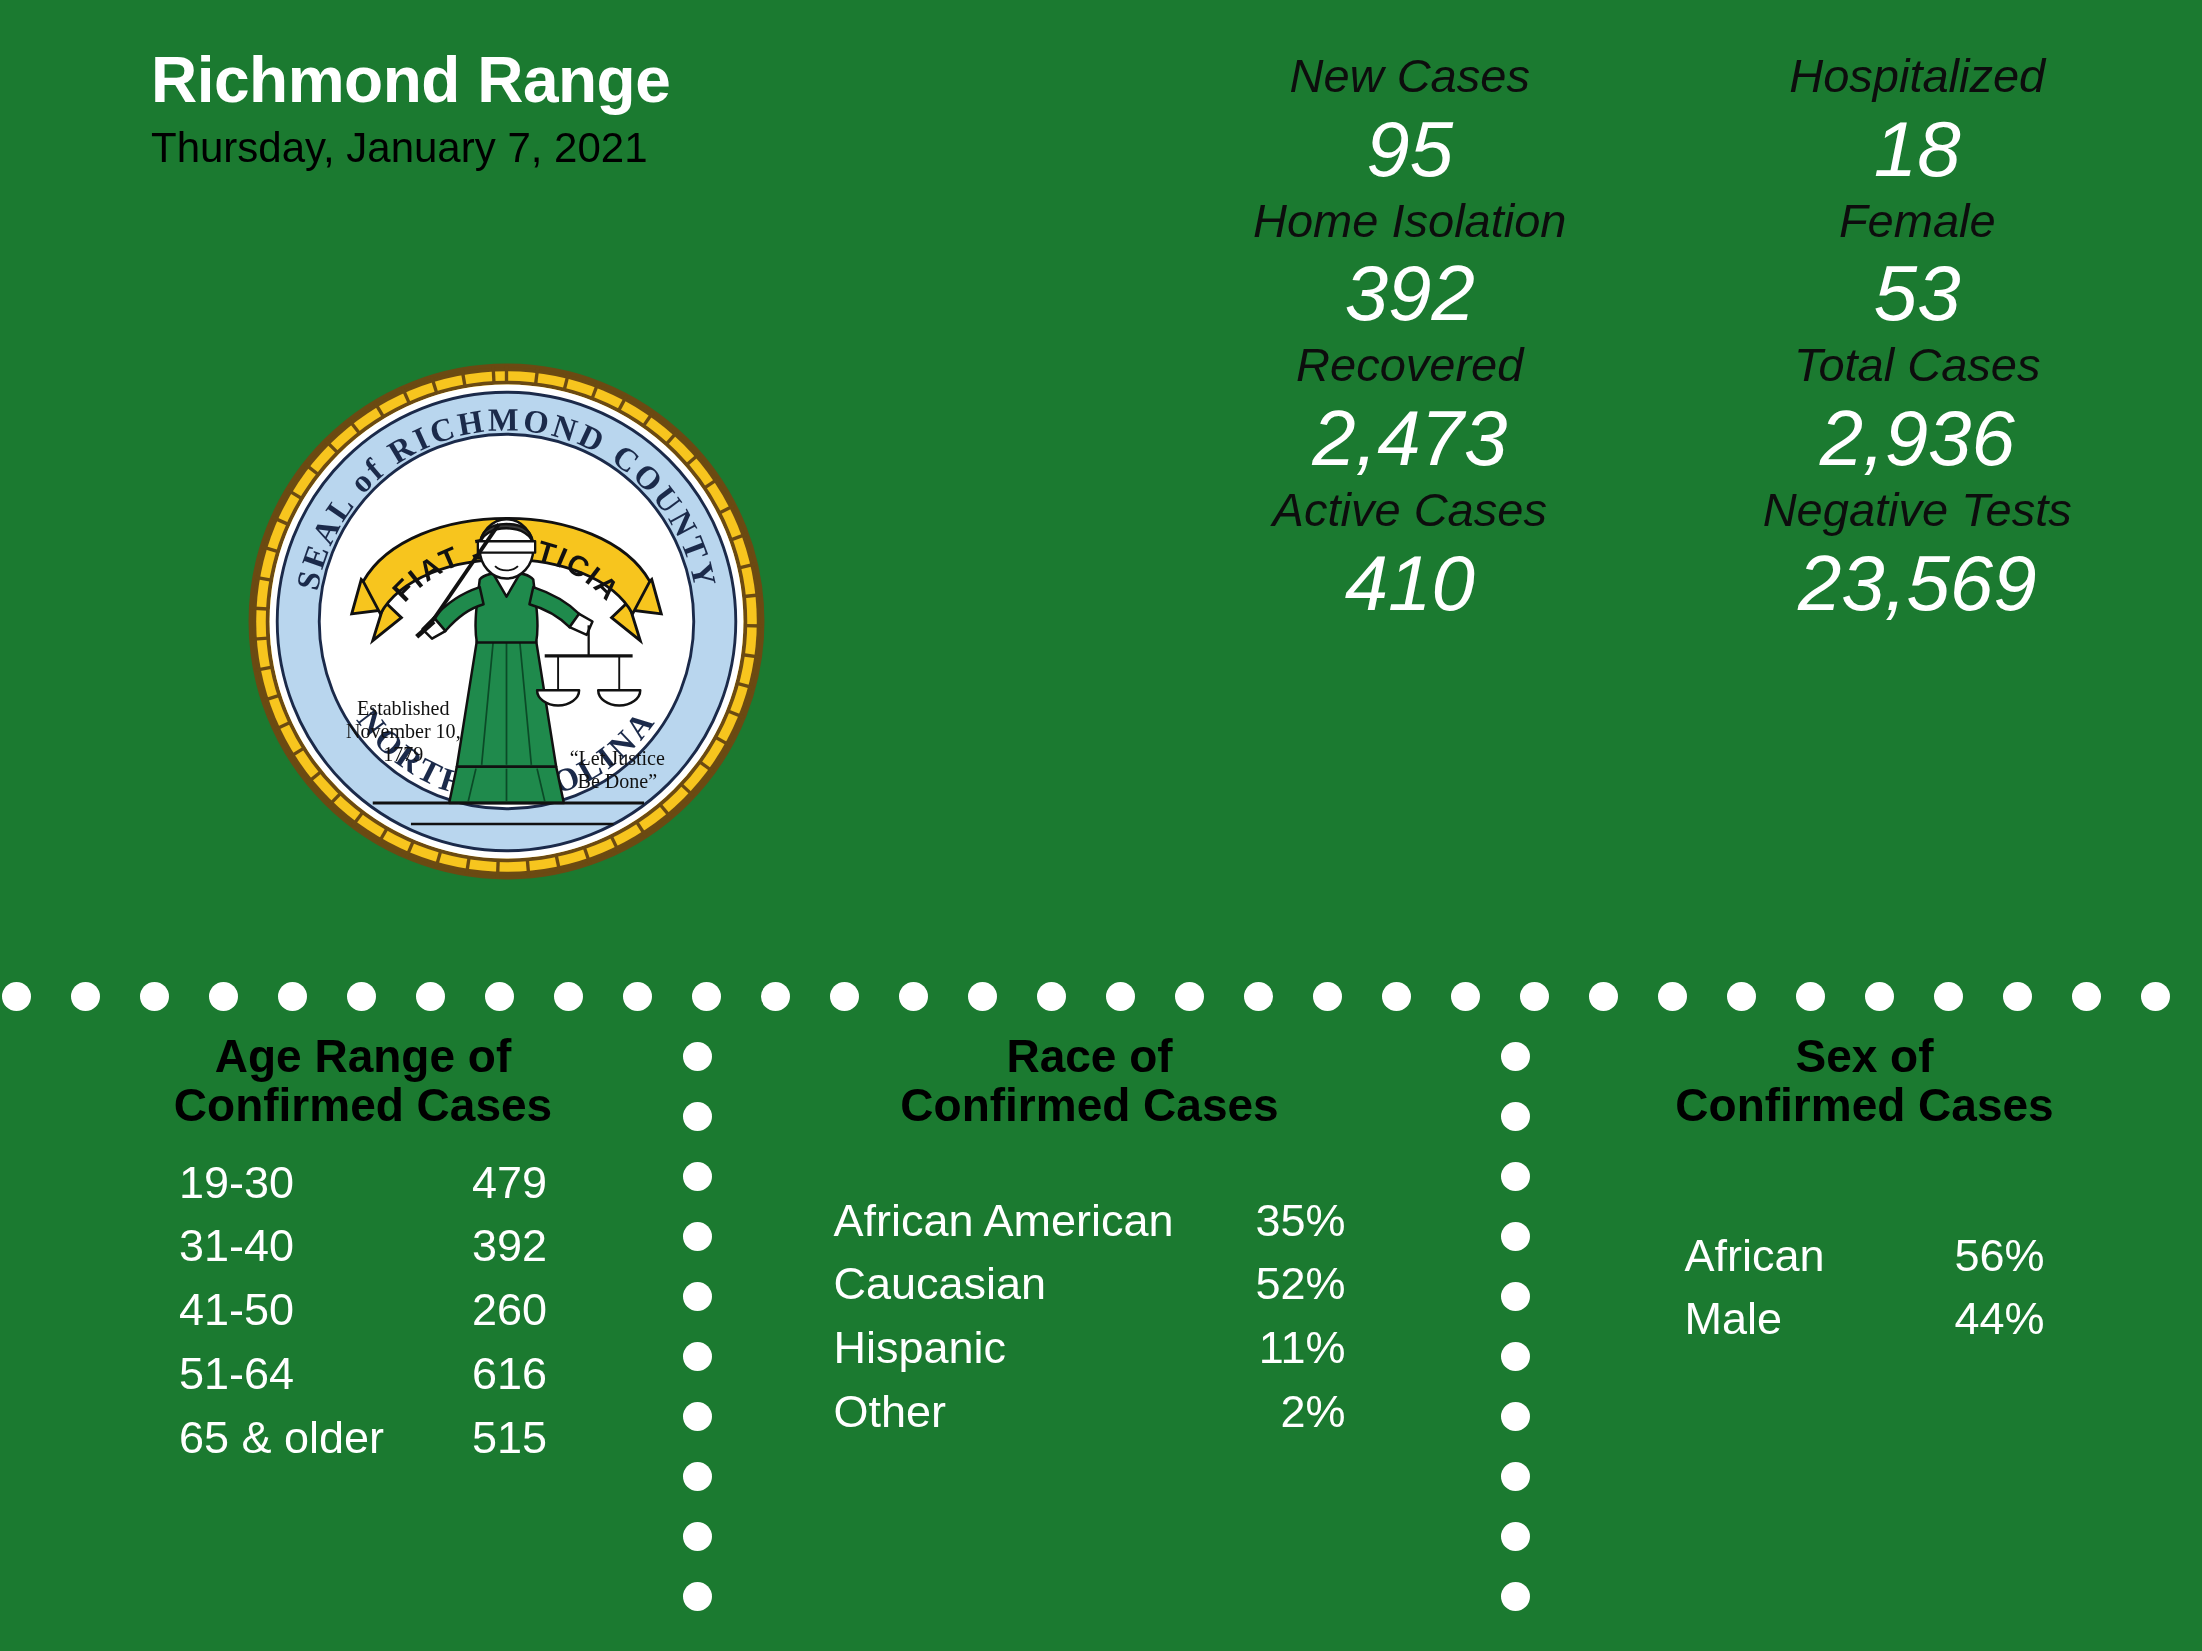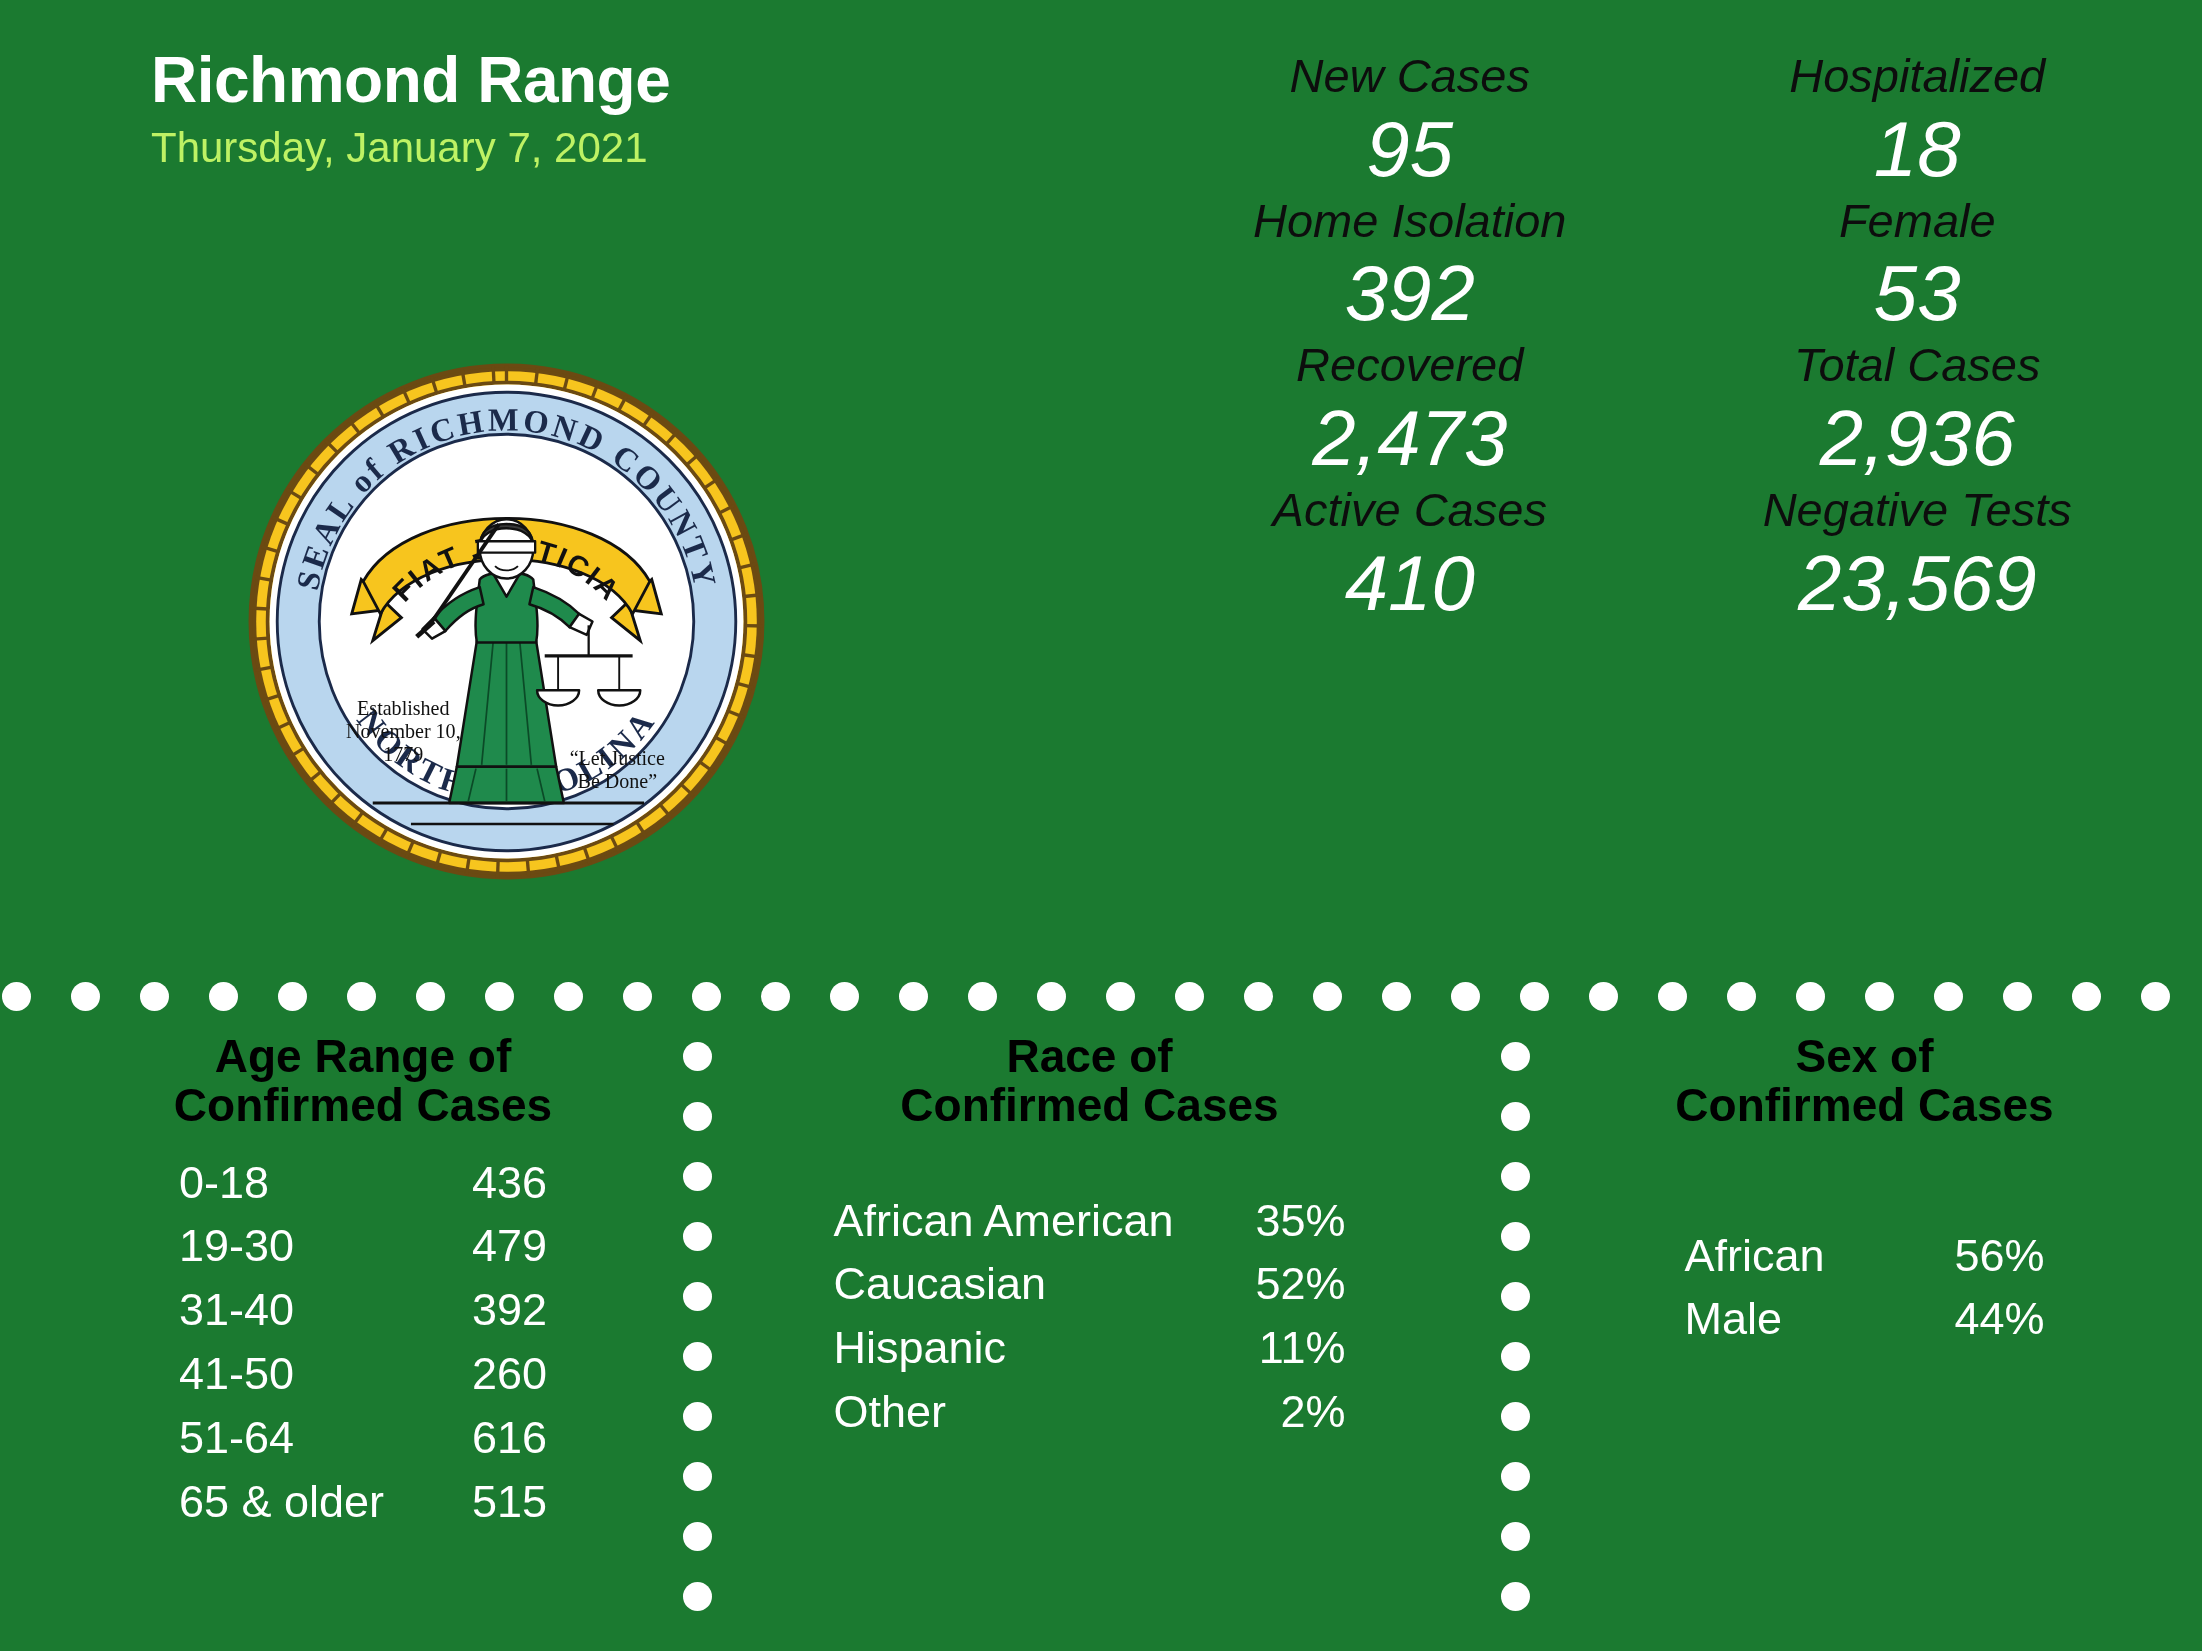--- a/index.html
+++ b/index.html
@@ -31,21 +31,21 @@
   }
   .title-line {
     color: #ffffff;
     font-weight: bold;
     font-size: 64px;
     line-height: 1.08;
     letter-spacing: -0.5px;
     white-space: nowrap;
   }
   #report-date {
-    color: #bef264;
+    color: #000000;
     font-size: 42px;
     line-height: 1.2;
     margin-top: 7.6px;
     white-space: nowrap;
   }
 
   
   #seal-wrap {
     position: absolute;
     left: 239px;
@@ -417,24 +417,20 @@
   </div>
 
 <div class="bottom-col" id="col-age">
   <div class="col-heading">
     <div>Age Range of</div>
     <div>Confirmed Cases</div>
   </div>
   <table class="data-table">
     <tbody>
       <tr>
-        <td class="k">0-18</td>
-        <td class="v">436</td>
-      </tr>
-      <tr>
         <td class="k">19-30</td>
         <td class="v">479</td>
       </tr>
       <tr>
         <td class="k">31-40</td>
         <td class="v">392</td>
       </tr>
       <tr>
         <td class="k">41-50</td>
         <td class="v">260</td>

